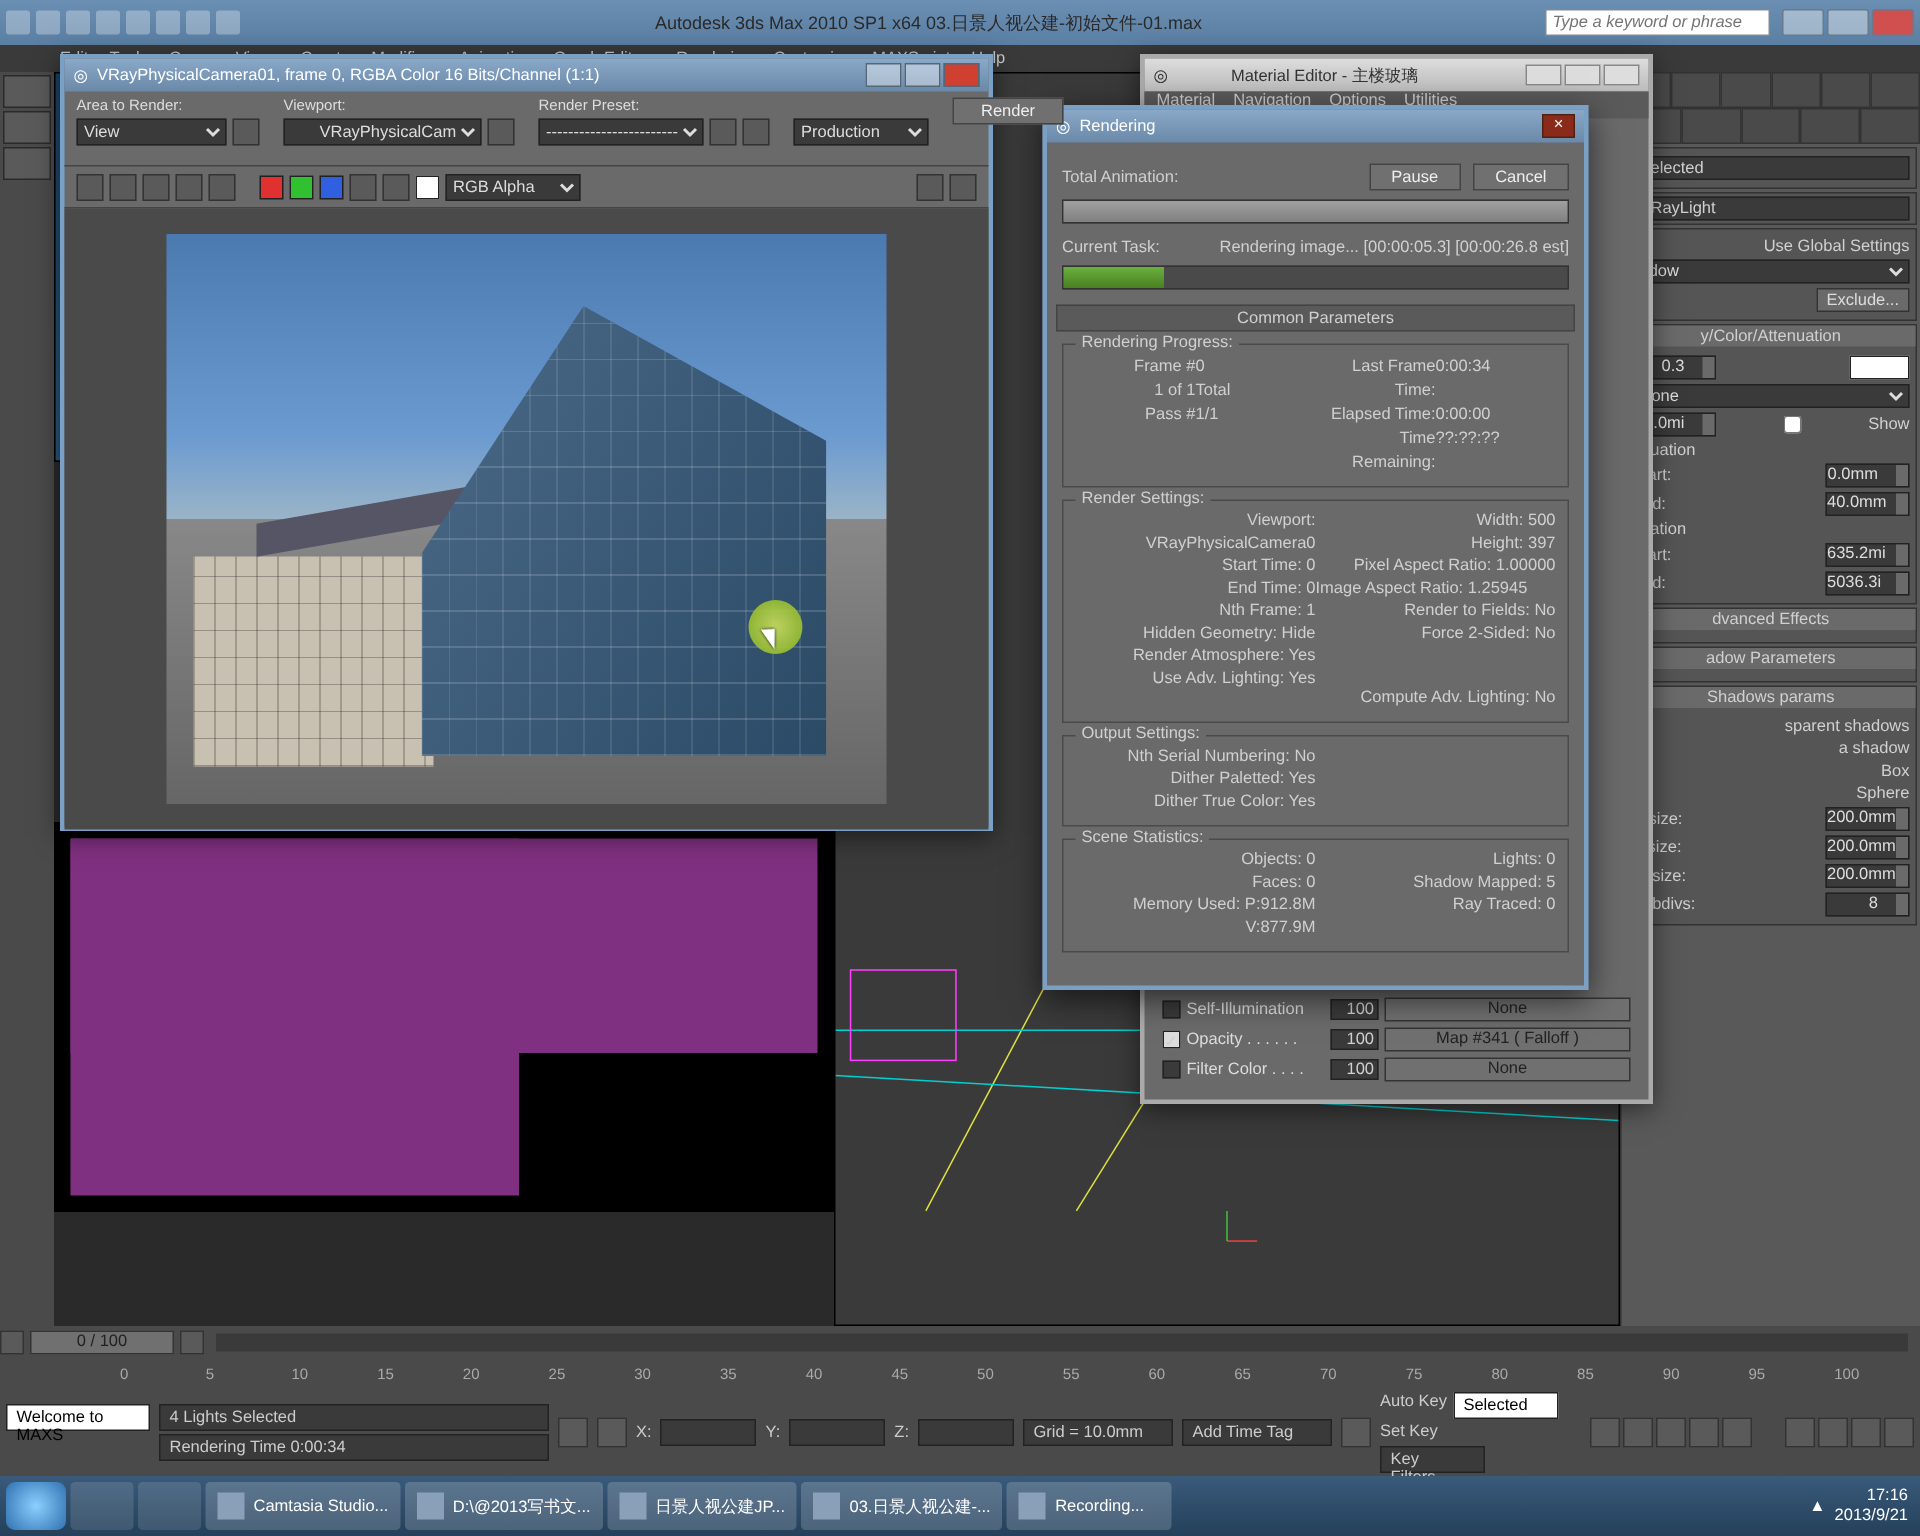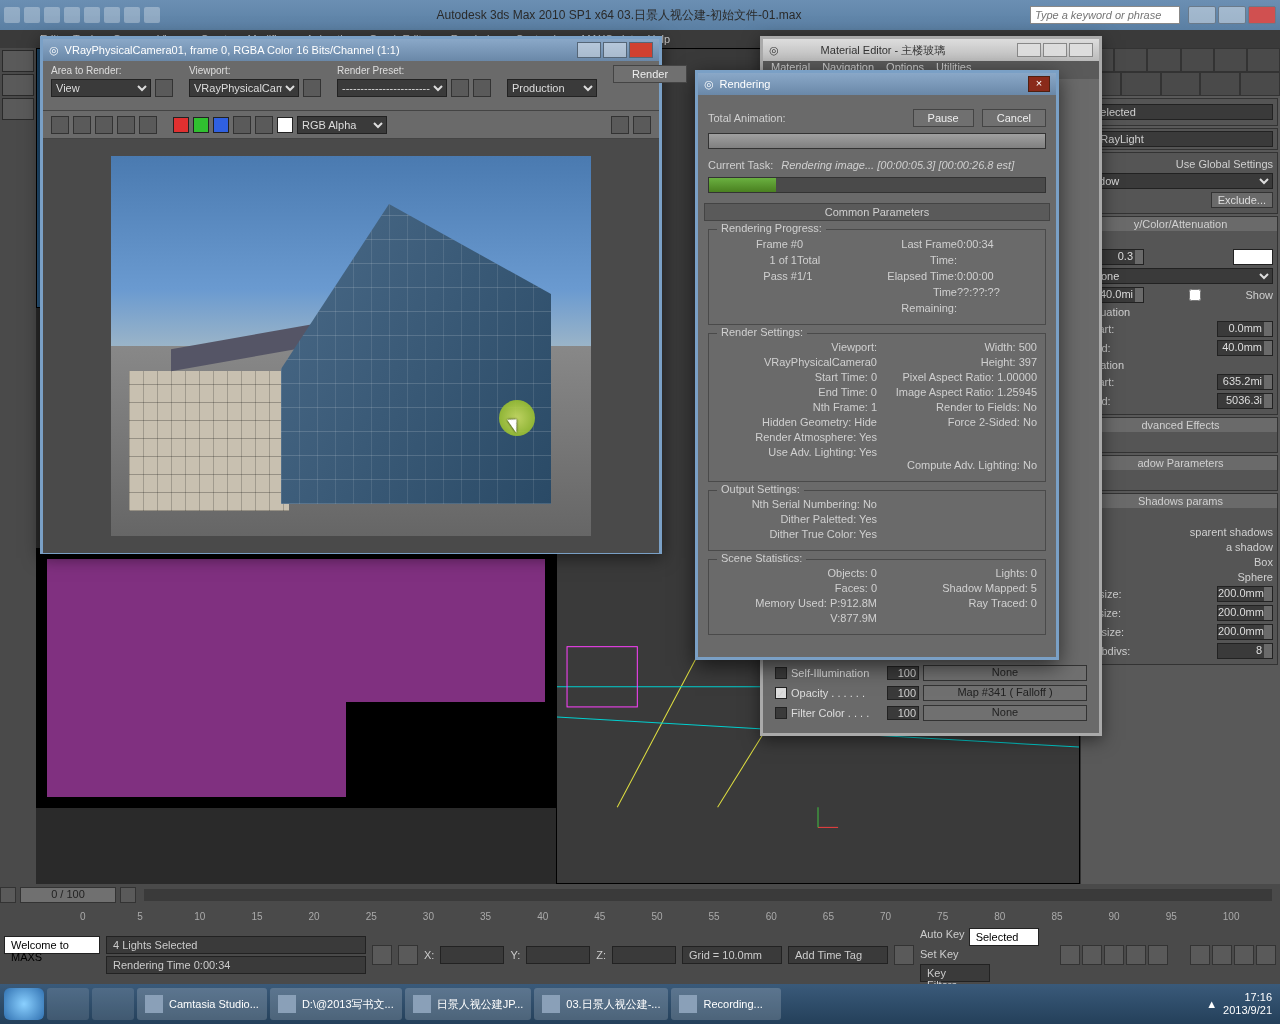--- a/index.html
+++ b/index.html
@@ -21,23 +21,23 @@
 
 
 .left-toolbar { position: absolute; left: 0; top: 48px; width: 36px; bottom: 140px; background: #4a4a4a; display: flex; flex-direction: column; gap: 2px; padding: 2px; }
 .left-toolbar div { height: 22px; background: #5a5a5a; border: 1px solid #2a2a2a; }
 
 
 .right-panel { position: absolute; right: 0; top: 48px; width: 200px; bottom: 140px; background: #595959; border-left: 1px solid #333; overflow: hidden; }
 .right-panel .tabrow { display: flex; height: 24px; }
 .right-panel .tabrow div { flex: 1; border: 1px solid #333; background: #4a4a4a; }
 .right-panel .section { border: 1px solid #333; margin: 2px; padding: 2px 4px; background: #555; }
-.right-panel .section .hdr { background: #6a6a6a; text-align: center; padding: 1px; margin: -2px -4px 18px -4px; }
+.right-panel .section .hdr { background: #6a6a6a; text-align: center; padding: 1px; margin: -2px -4px 6px -4px; }
 .right-panel .row { display: flex; align-items: center; justify-content: space-between; margin: 3px 0; gap: 4px; }
-.right-panel .spin { width: 56px; height: 16px; background: #3a3a3a; border: 1px solid #222; text-align: right; padding-right: 10px; color: #ddd; position: relative; }
+.right-panel .spin { width: 56px; height: 16px; background: #3a3a3a; border: 1px solid #222; text-align: right; padding-right: 20px; color: #ddd; position: relative; }
 .right-panel .spin::after { content: ""; position: absolute; right: 0; top: 0; width: 8px; height: 100%; background: #6a6a6a; }
 .right-panel select { width: 100%; background: #3a3a3a; color: #ddd; border: 1px solid #222; }
 .right-panel input[type=checkbox] { width: 12px; height: 12px; }
 .right-panel input[type=radio] { width: 12px; height: 12px; }
 .right-panel button { background: #6a6a6a; border: 1px solid #333; color: #ddd; padding: 1px 6px; }
 
 
 .viewport-area { position: absolute; left: 36px; right: 200px; top: 48px; bottom: 140px; background: #2a2a2a; }
 .viewport-area .vp { position: absolute; border: 1px solid #000; }
 .vp1 { left: 0; top: 0; width: 260px; height: 260px; background: linear-gradient(135deg, #1a4466, #3a6a99); }
@@ -363,21 +363,21 @@
     <div class="statline">
       <span class="lbl">Total Animation:</span>
       <button>Pause</button>
       <button>Cancel</button>
     </div>
     <div class="prog">
         <div class="fill" style="width:100%;background:linear-gradient(#a0a0a0,#808080);"></div>
       </div>
     <div class="statline">
       <span>Current Task:</span>
-      <span style="flex:1;text-align:left;font-style:italic;">Rendering image... [00:00:05.3] [00:00:26.8 est]</span>
+      <span style="flex:1;text-align:right;">Rendering image... [00:00:05.3] [00:00:26.8 est]</span>
     </div>
     <div class="prog">
         <div class="fill" style="width:20%;"></div>
       </div>
 
     <div class="cphdr">Common Parameters</div>
 
     <div class="groupbox">
       <div class="legend">Rendering Progress:</div>
       <div class="row2">
@@ -421,21 +421,21 @@
             <div style="text-align: right; line-height: 15px;">End Time:  0</div>
             <div style="text-align: right; line-height: 15px;">Nth Frame:  1</div>
             <div style="text-align: right; line-height: 15px;">Hidden Geometry:  Hide</div>
             <div style="text-align: right; line-height: 15px;">Render Atmosphere:  Yes</div>
             <div style="text-align: right; line-height: 15px;">Use Adv. Lighting:  Yes</div>
           </div>
           <div id="rs-r">
             <div style="text-align: right; line-height: 15px;">Width:  500</div>
             <div style="text-align: right; line-height: 15px;">Height:  397</div>
             <div style="text-align: right; line-height: 15px;">Pixel Aspect Ratio:  1.00000</div>
-            <div style="text-align: right; line-height: 15px;">Image Aspect Ratio:  1.25945</div>
+            <div style="text-align: left; line-height: 15px;">Image Aspect Ratio:  1.25945</div>
             <div style="text-align: right; line-height: 15px;">Render to Fields:  No</div>
             <div style="text-align: right; line-height: 15px;">Force 2-Sided:  No</div>
             <div style="text-align: right; line-height: 15px; margin-top: 28px;">Compute Adv. Lighting:  No</div>
           </div>
       </div>
     </div>
 
     <div class="groupbox">
       <div class="legend">Output Settings:</div>
       <div class="row2">
@@ -481,21 +481,21 @@
     <div class="grp">
       <label>Area to Render:</label>
       <div class="row">
           <select style="width:100px;"><option>View</option></select>
           <div class="smbtn"></div>
         </div>
     </div>
     <div class="grp">
       <label>Viewport:</label>
       <div class="row">
-          <select style="width:110px;"><option>VRayPhysicalCam</option></select>
+          <select style="width:132px;padding-left:19px;"><option>VRayPhysicalCam</option></select>
           <div class="smbtn"></div>
         </div>
     </div>
     <div class="grp">
       <label>Render Preset:</label>
       <div class="row">
           <select style="width:110px;"><option>-------------------------</option></select>
           <div class="smbtn"></div>
           <div class="smbtn"></div>
         </div>

